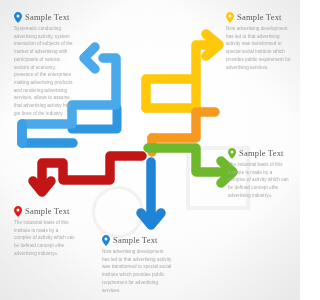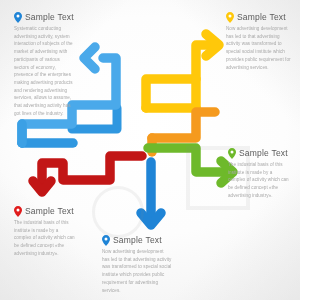--- a/index.html
+++ b/index.html
@@ -51,20 +51,21 @@
     height: 11px;
     flex: 0 0 auto;
     display: block;
   }
   .callout-title {
     font-size: 8.5px;
     color: #5a5a5a;
     letter-spacing: .2px;
     white-space: nowrap;
     line-height: 1;
+    font-family: Liberation Serif, serif;
   }
   .callout-body {
     font-size: 4.6px;
     line-height: 1.68;
     color: #a9a9a9;
     letter-spacing: .05px;
   }
 
   .c-tl { left: 14px;  top: 12px;  width: 62px; }
   .c-tr { left: 226px; top: 12px;  width: 66px; }

